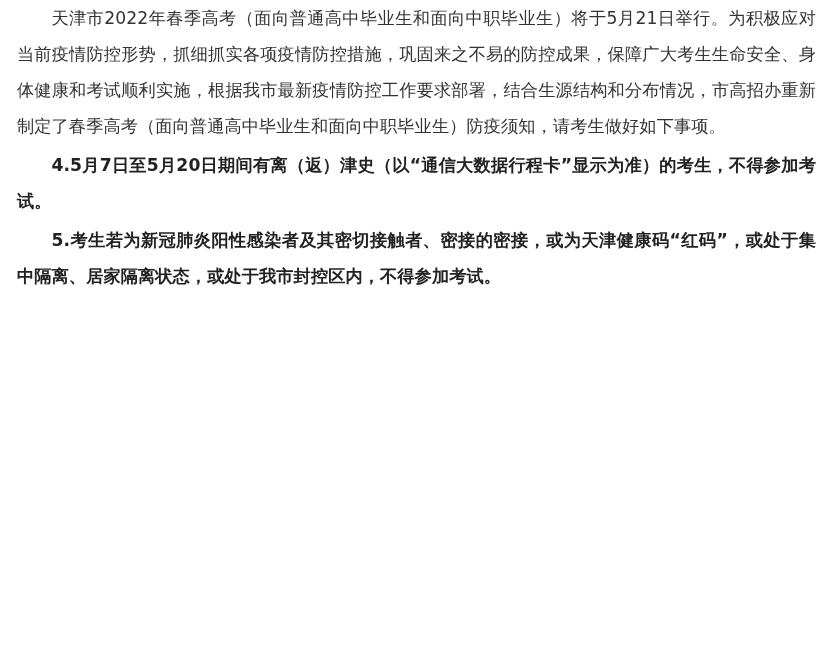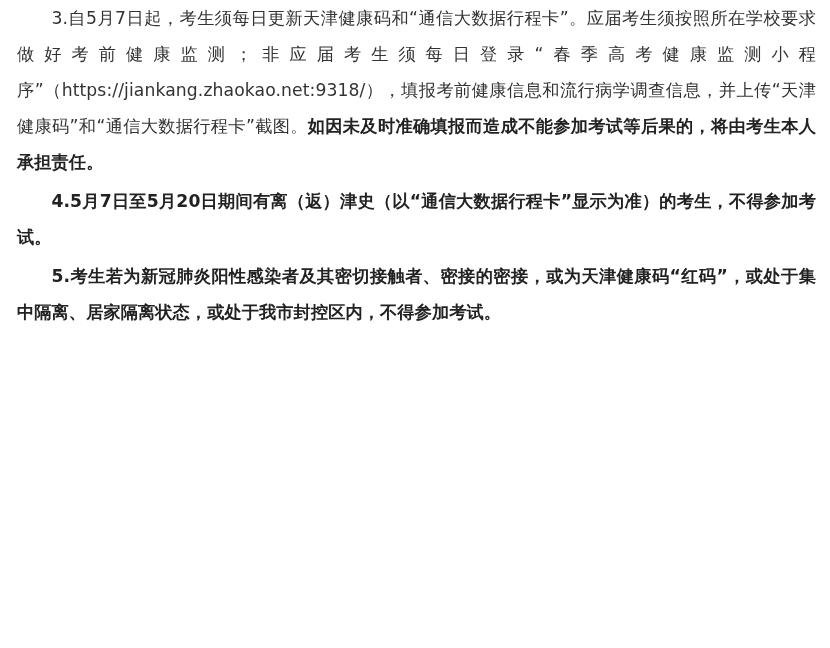--- a/index.html
+++ b/index.html
@@ -18,21 +18,21 @@
     text-align: justify;
   }
   .para:first-child { margin-top: 0px; }
   b { font-weight: bold; color: #222; }
 </style>
 </head>
 <body>
 
 <div class="doc">
   <p class="para">
-    <span>3.自5月7日起，考生须每日更新天津健康码和“通信大数据行程卡”。应届考生须按照所在学校要求做好考前健康监测；非应届考生须每日登录“春季高考健康监测小程序”（https://jiankang.zhaokao.net:9318/），填报考前健康信息和流行病学调查信息，并上传“天津健康码”和“通信大数据行程卡”截图。</span><b>如因未及时准确填报而造成不能参加考试等后果的，将由考生本人承担责任。</b>
+    <span>天津市2022年春季高考（面向普通高中毕业生和面向中职毕业生）将于5月21日举行。为积极应对当前疫情防控形势，抓细抓实各项疫情防控措施，巩固来之不易的防控成果，保障广大考生生命安全、身体健康和考试顺利实施，根据我市最新疫情防控工作要求部署，结合生源结构和分布情况，市高招办重新制定了春季高考（面向普通高中毕业生和面向中职毕业生）防疫须知，请考生做好如下事项。</span>
   </p>
   <p class="para">
     <b>4.5月7日至5月20日期间有离（返）津史（以“通信大数据行程卡”显示为准）的考生，不得参加考试。</b>
   </p>
   <p class="para">
     <b>5.考生若为新冠肺炎阳性感染者及其密切接触者、密接的密接，或为天津健康码“红码”，或处于集中隔离、居家隔离状态，或处于我市封控区内，不得参加考试。</b>
   </p>
 
 </div>
 

